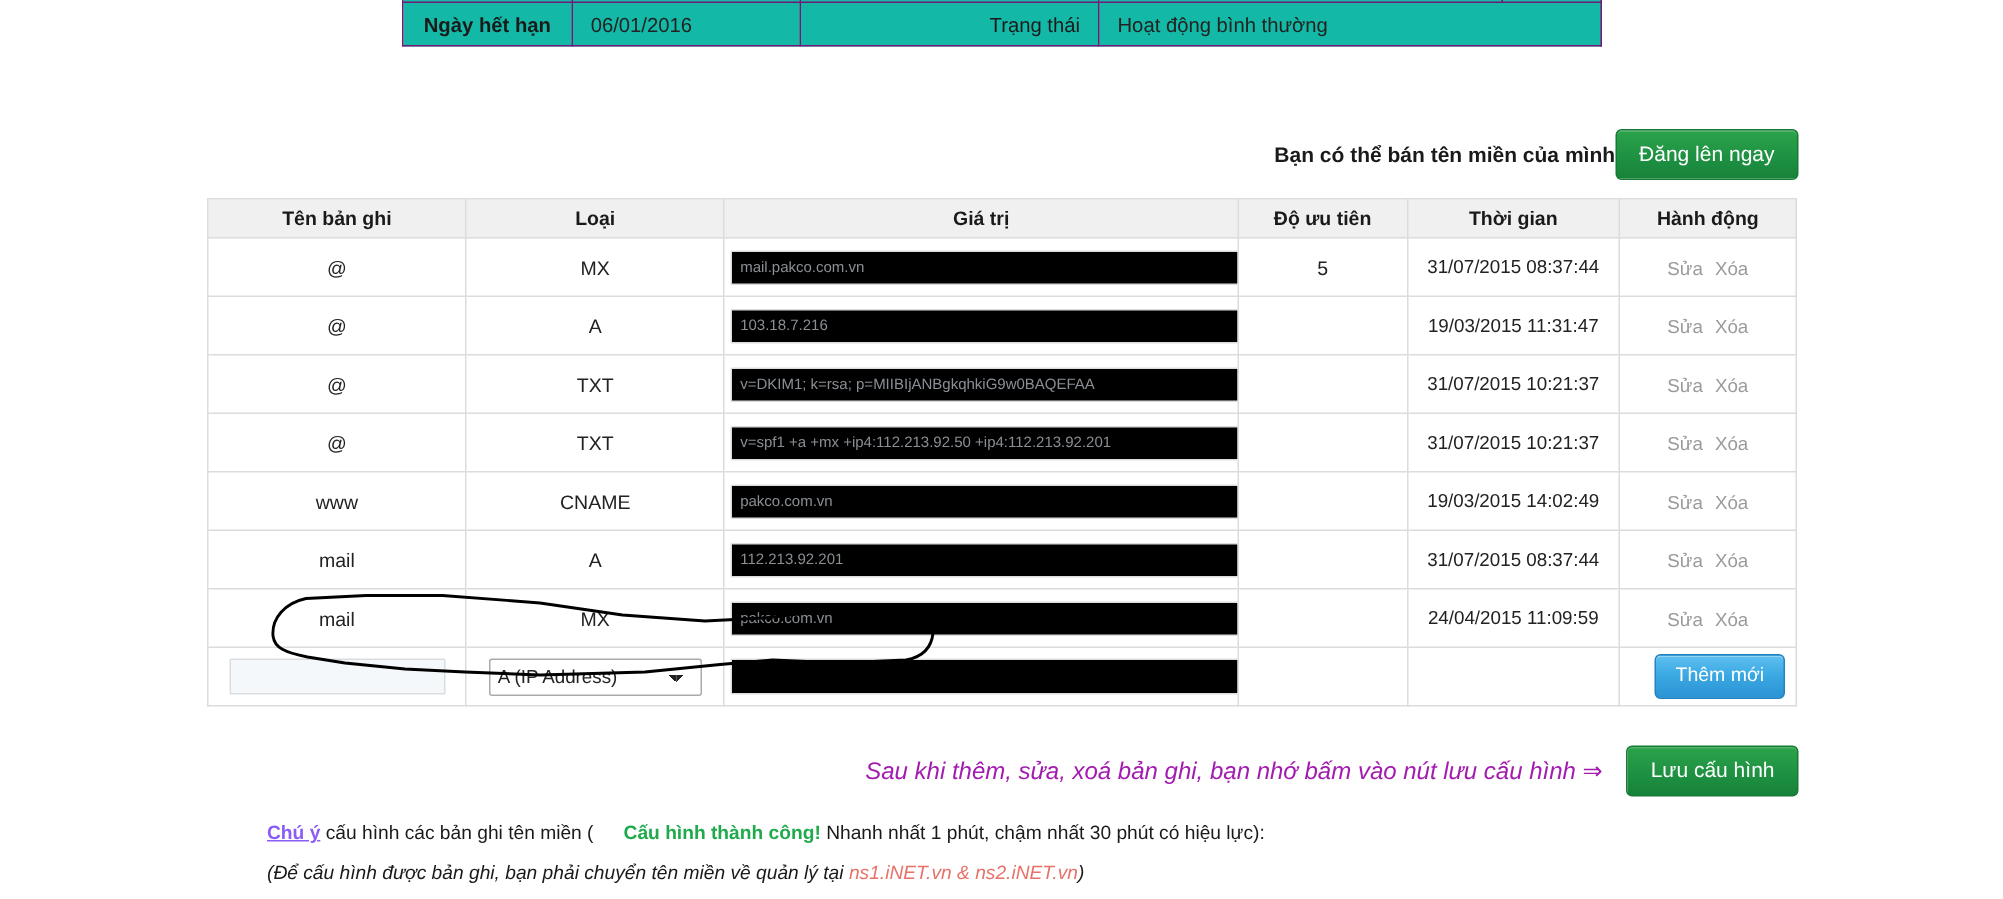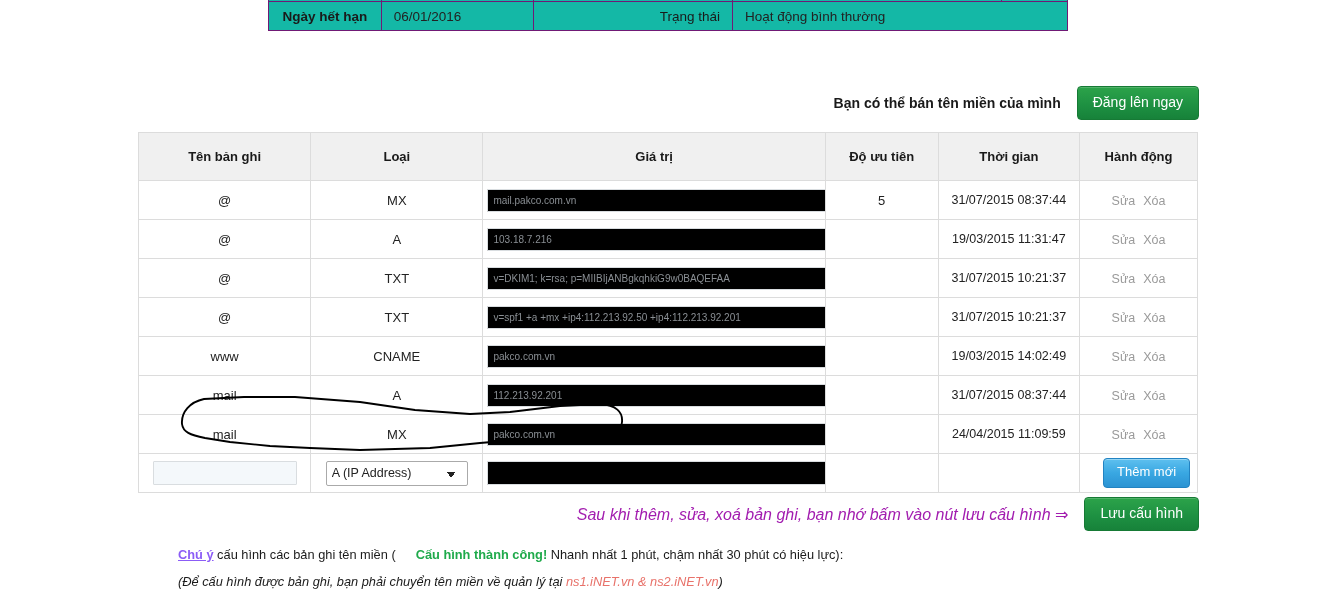--- a/index.html
+++ b/index.html
@@ -64,21 +64,21 @@
   }
 
   
   .sell-row {
     position: absolute;
     left: 0; top: 86px;
     width: 1199px;
     display: flex;
     align-items: center;
     justify-content: flex-end;
-    gap: 16px;
+    gap: 0;
   }
   .sell-text {
     font-size: 14px;
     font-weight: bold;
     color: #1a1a1a;
     white-space: nowrap;
   }
   .btn-green {
     display: inline-block;
     padding: 8px 15px 9px;
@@ -104,21 +104,21 @@
   table.dns {
     width: 1060px;
     border-collapse: collapse;
     table-layout: fixed;
     font-size: 13px;
     color: #222;
   }
   table.dns th {
     background: #f0f0f0;
     border: 1px solid #dcdcdc;
-    height: 48px;
+    height: 26px;
     font-weight: bold;
     font-size: 13px;
     color: #1a1a1a;
     text-align: center;
     vertical-align: middle;
     padding: 2px 4px;
   }
   table.dns td {
     border: 1px solid #dcdcdc;
     height: 39px;

